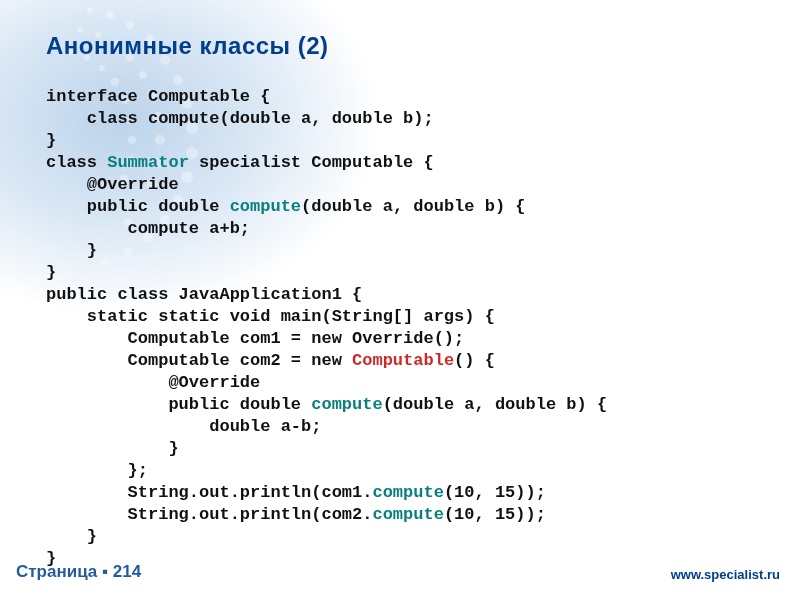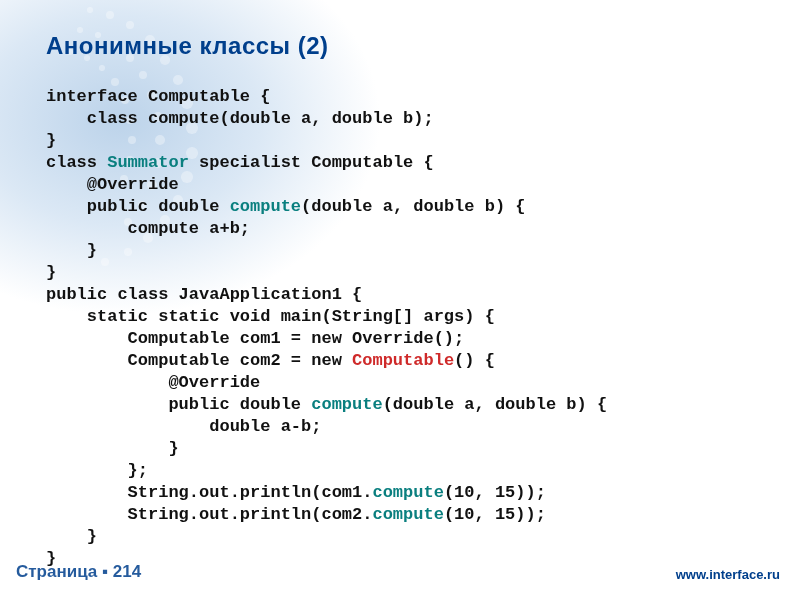--- a/index.html
+++ b/index.html
@@ -132,14 +132,14 @@
 <span>            public double </span><span class="kw-teal">compute</span><span>(double a, double b) {</span>
 <span>                double a-b;</span>
 <span>            }</span>
 <span>        };</span>
 <span>        String.out.println(com1.</span><span class="kw-teal">compute</span><span>(10, 15));</span>
 <span>        String.out.println(com2.</span><span class="kw-teal">compute</span><span>(10, 15));</span>
 <span>    }</span>
 <span>}</span></div>
 
   <div class="footer-left">Страница ▪ 214</div>
-  <div class="footer-right">www.interface.ru</div>
+  <div class="footer-right">www.specialist.ru</div>
 </div>
 
 </body></html>

